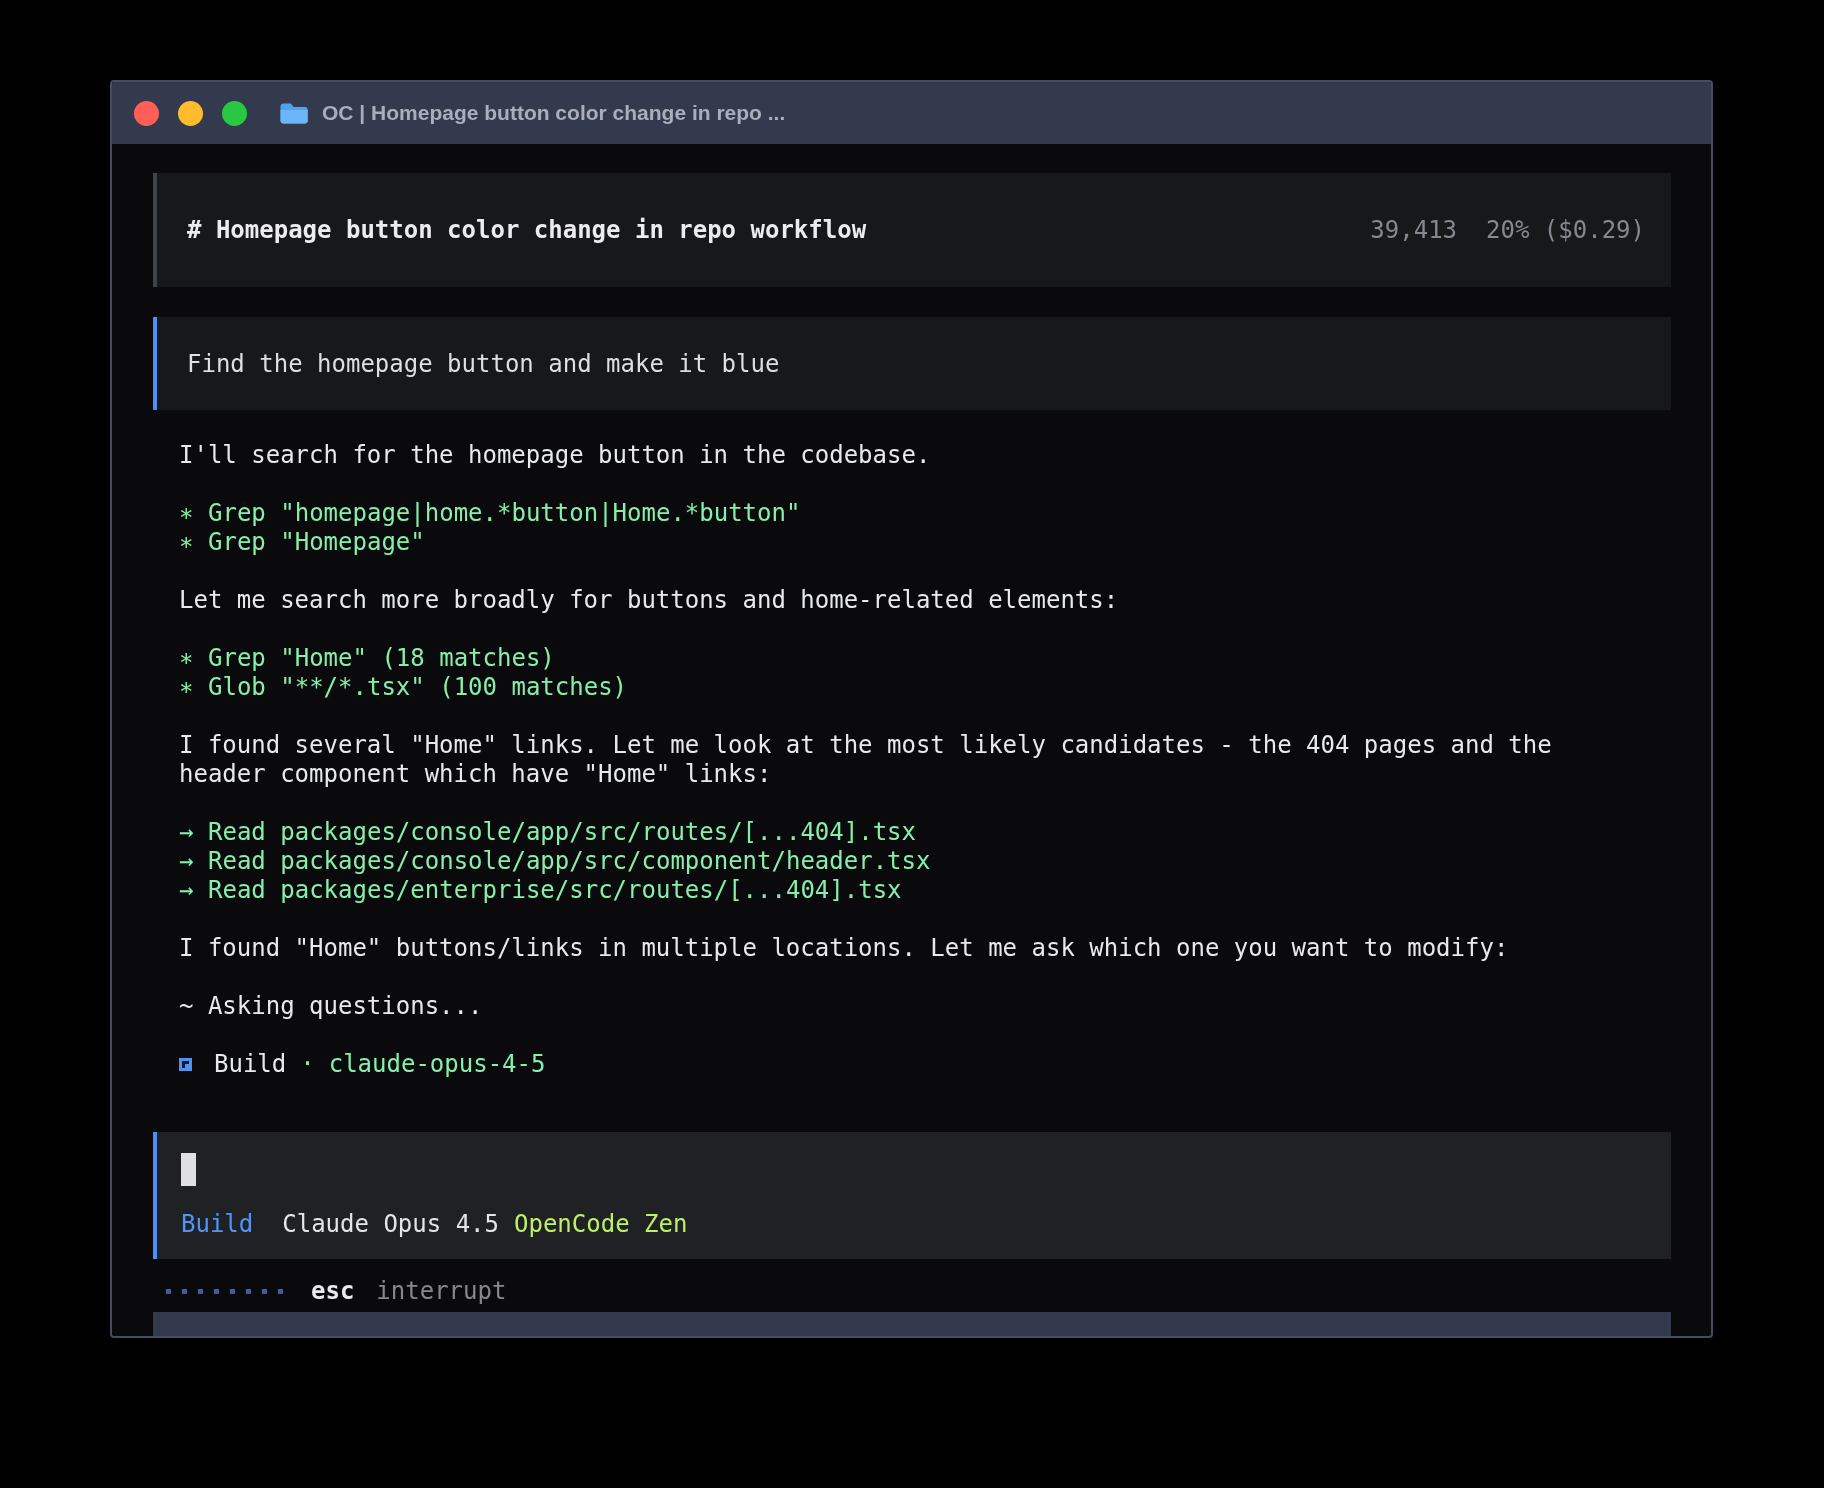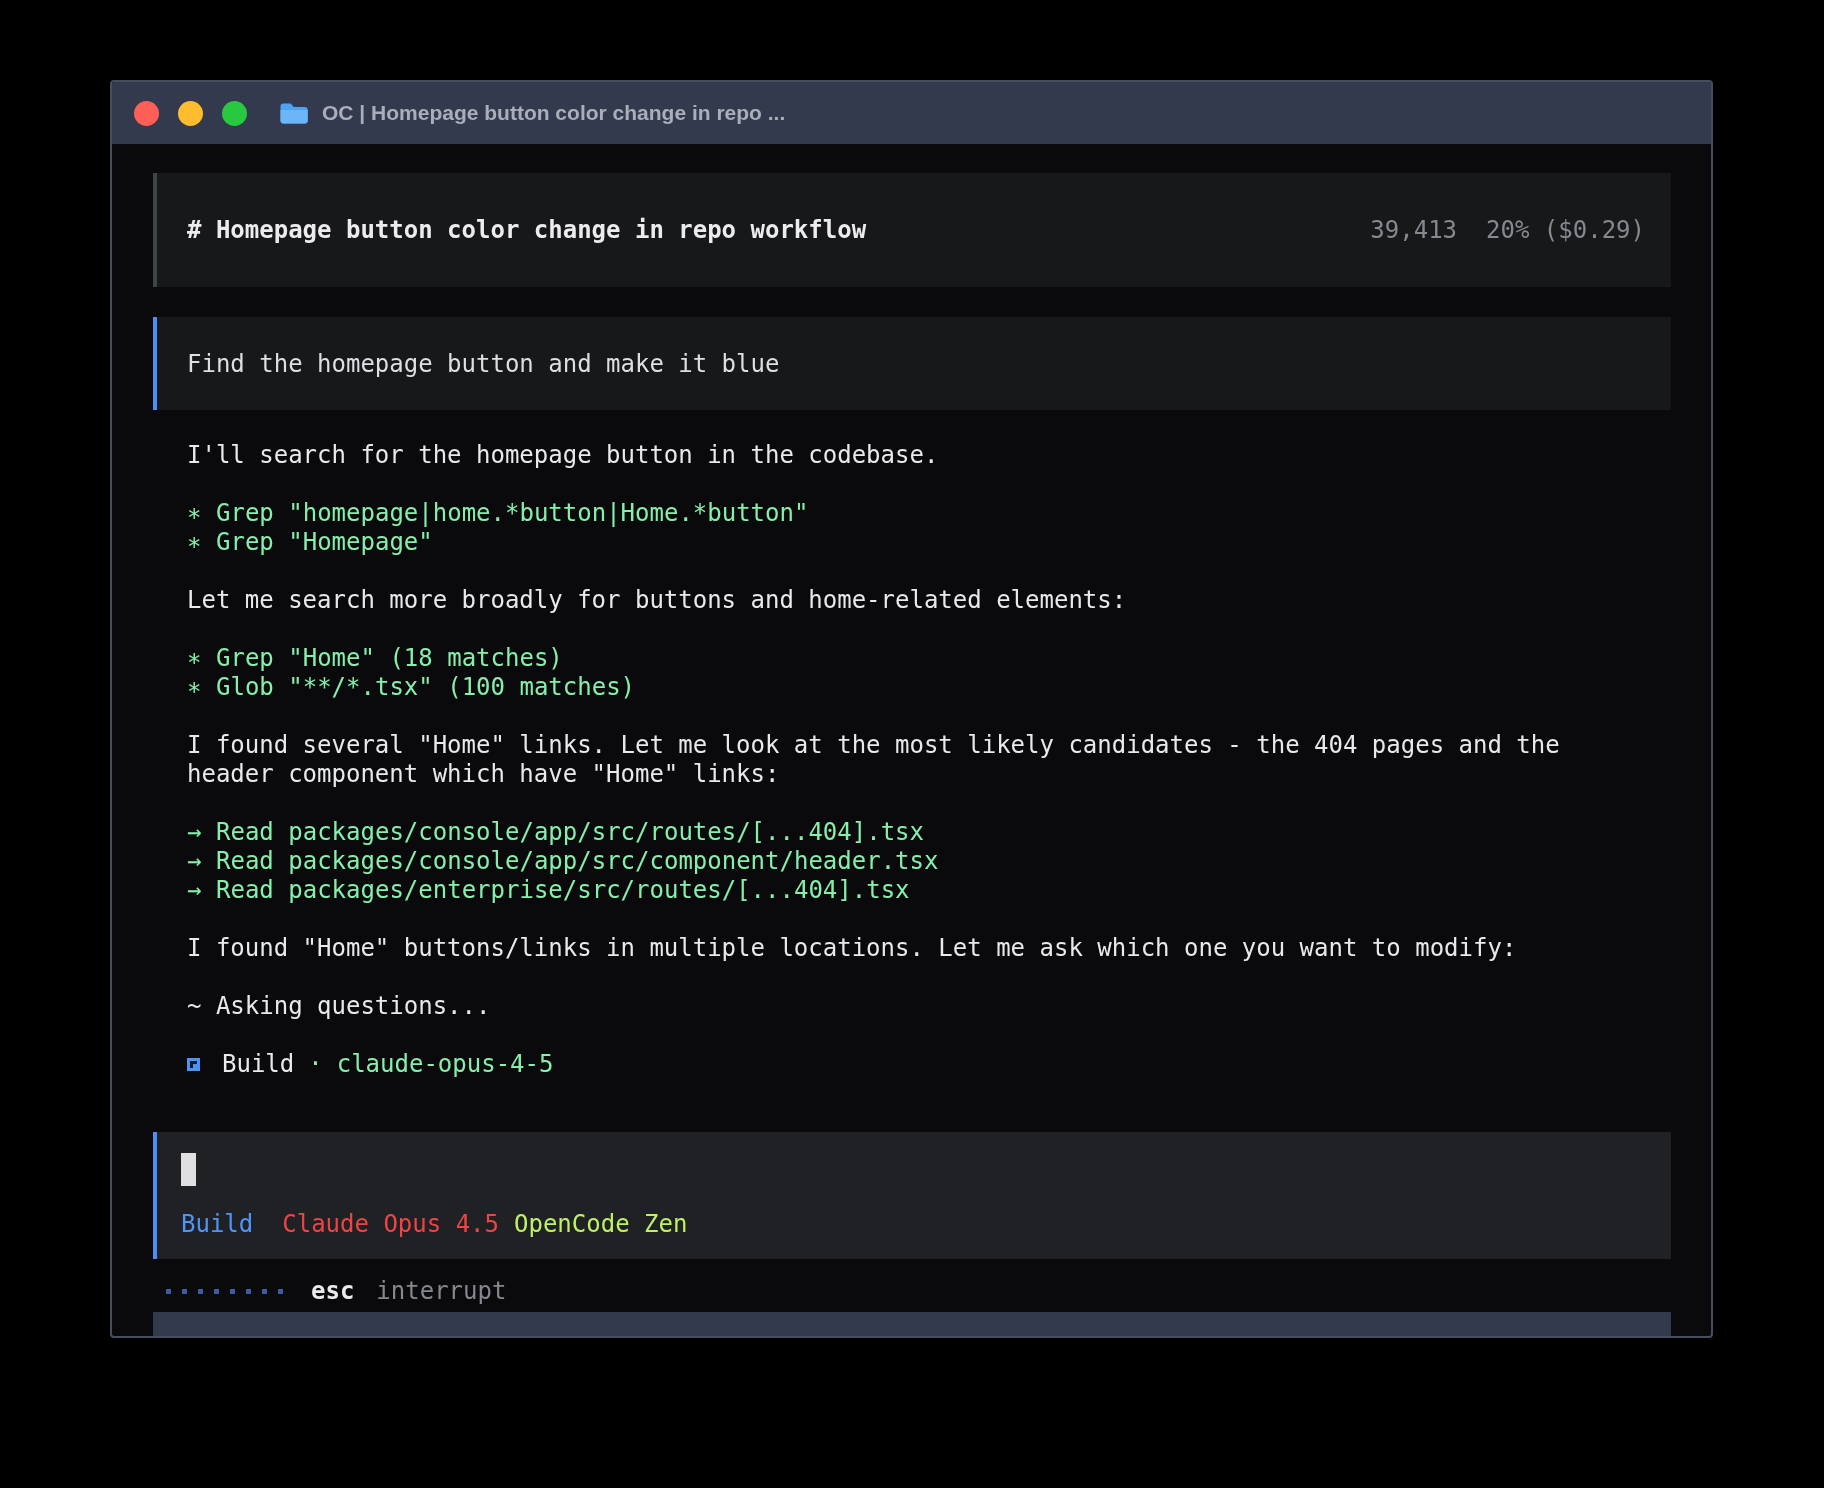--- a/index.html
+++ b/index.html
@@ -30,21 +30,21 @@
   .mono { font-size:24px; }
   .panel {
     background:#17181a; border-left:4px solid #3f434a;
     display:flex; align-items:center; padding:0 0 0 30px;
   }
   .session-header { height:114px; justify-content:space-between; padding-right:26px; margin-bottom:30px; }
   .session-title { color:#ececee; font-weight:bold; }
   .session-stats { color:#85888f; display:flex; gap:29px; }
   .user-box { height:93px; border-left-color:#4e8ef7; margin-bottom:31px; color:#dcdfe3; }
   
-  .messages { line-height:29px; margin-left:34px; }
+  .messages { line-height:29px; margin-left:26px; }
   .msg, .tool-group { margin-bottom:29px; }
   .white { color:#e7e9ec; }
   .gray  { color:#86efac; }
   .blue  { color:#4d96f8; }
   .dim   { color:#bef264; }
   .tool-line .glyph { display:inline-block; width:29px; }
   .agent-line { display:flex; align-items:center; height:29px; }
   .agent-icon {
     width:13px; height:13px; border:3px solid #4f93f0; background:#0d1b30;
     display:inline-block; position:relative; margin-right:22px;
@@ -54,21 +54,21 @@
   }
   .agent-line .sep { margin:0 14px; }
   
   .input-box {
     margin-top:53px; height:127px; background:#1f2125; border-left:4px solid #4e8ef7;
     padding:21px 26px 20px 24px; display:flex; flex-direction:column; justify-content:space-between;
   }
   .cursor { width:15px; height:33px; background:#e0e0e2; }
   .model-row { display:flex; line-height:29px; }
   .model-row .agent { margin-right:29px; }
-  .model-row .model { margin-right:15px; color:#ef4444; }
+  .model-row .model { margin-right:15px; color:#e5e5e5; }
   
   .statusbar {
     margin-top:18px; height:29px; display:flex; align-items:center; justify-content:space-between;
     margin-left:13px; line-height:29px;
   }
   .sb-left { display:flex; align-items:center; }
   .dots { display:flex; gap:11px; margin-right:28px; }
   .dot { width:5px; height:5px; background:#3b5d9e; }
   .key { color:#e8eaec; font-weight:bold; }
   .lbl { color:#85888f; margin-left:22px; }

